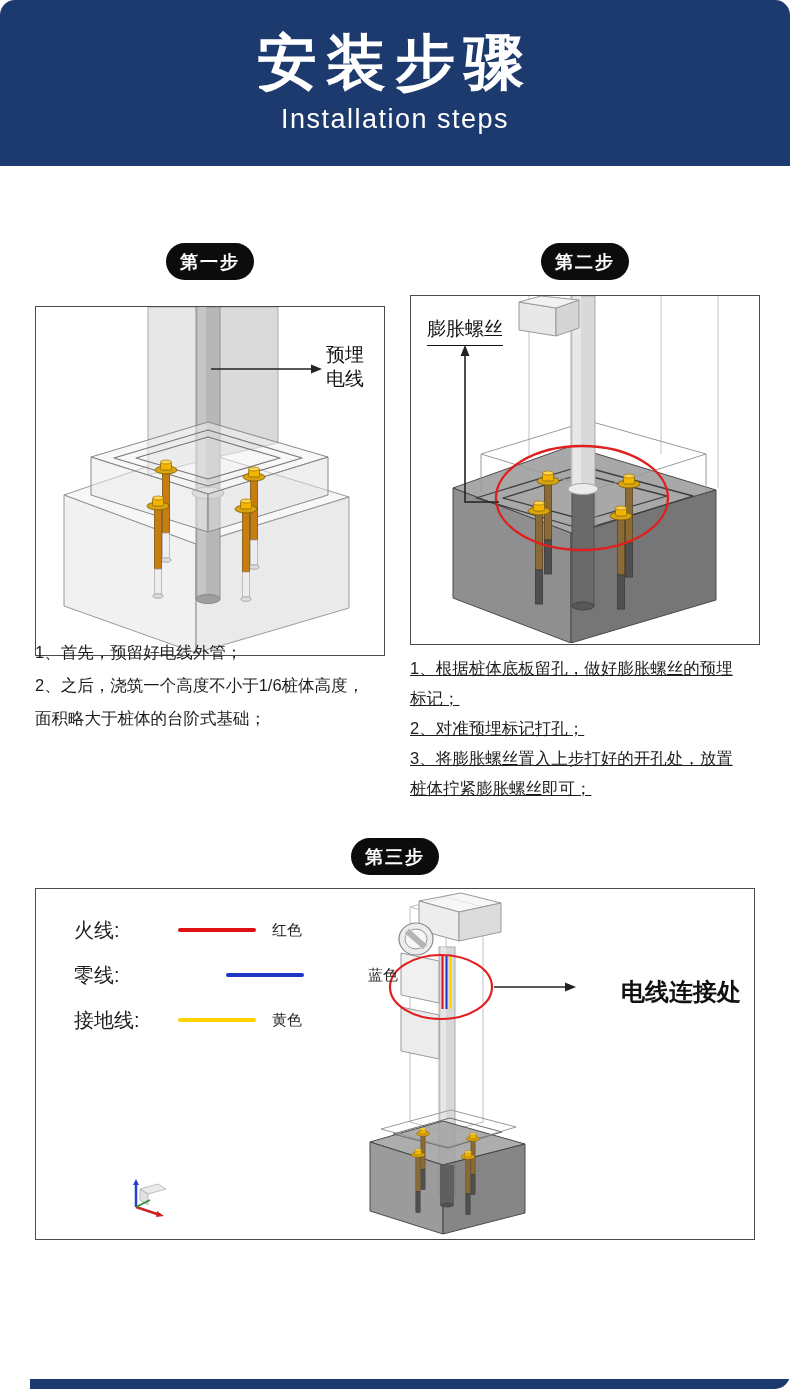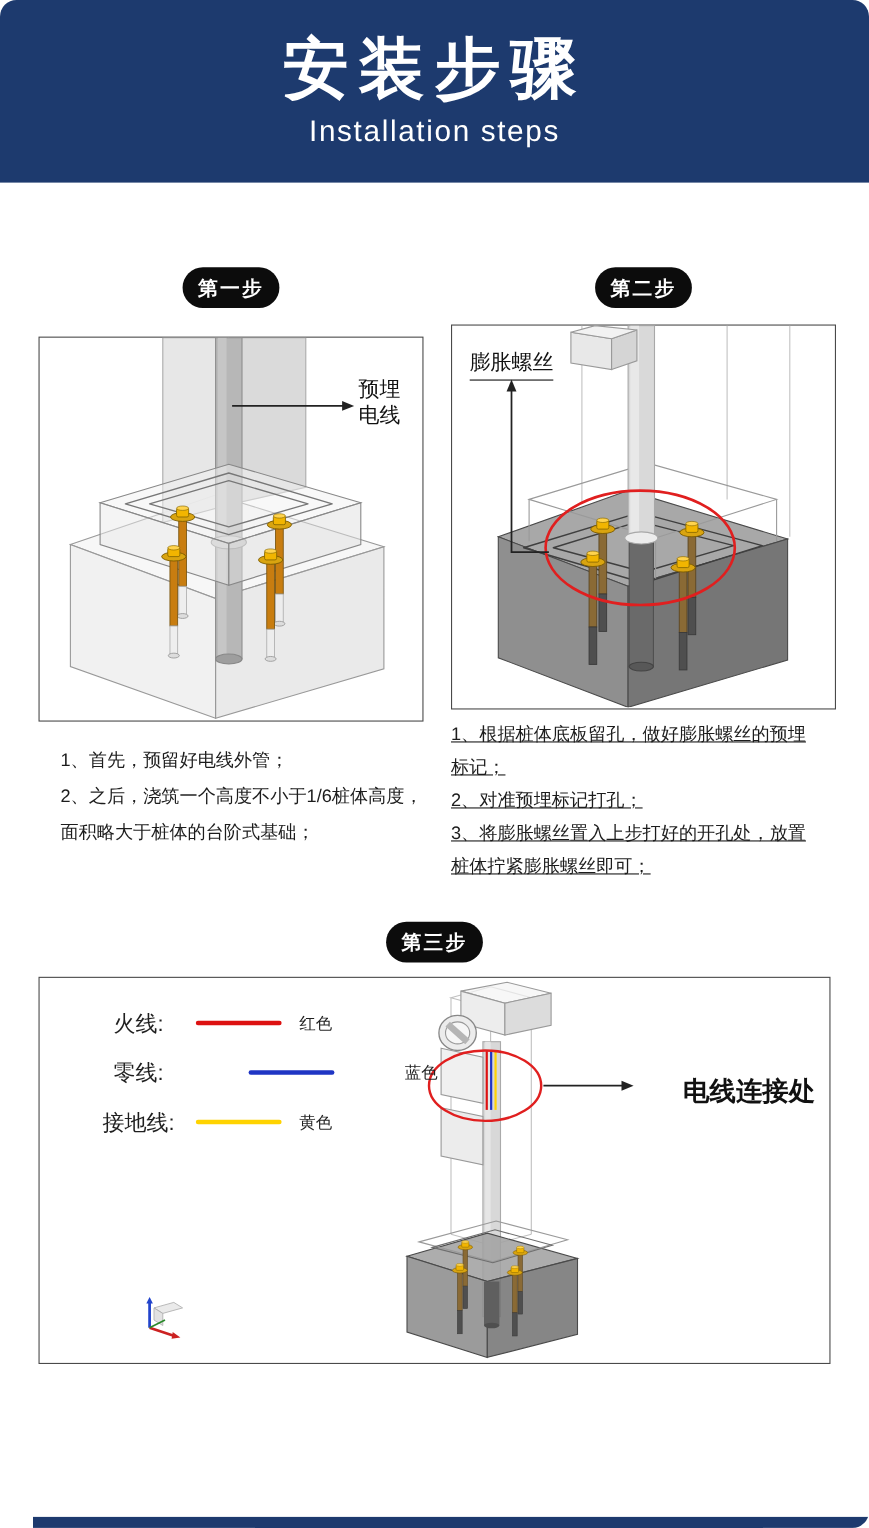--- a/index.html
+++ b/index.html
@@ -22,29 +22,29 @@
   .box1{left:35px;top:306px;width:350px;height:350px;}
   .box2{left:410px;top:295px;width:350px;height:350px;}
   .box3{left:35px;top:888px;width:720px;height:352px;}
   .figbox svg{position:absolute;left:0;top:0;}
   
   .anno{position:absolute;color:#111;}
   .anno1{left:290px;top:36px;font-size:19px;line-height:24px;}
   .anno2{left:16px;top:20px;font-size:19px;border-bottom:1.5px solid #111;padding-bottom:3px;text-align:center;}
   .anno3{left:544px;top:87px;font-size:24px;font-weight:700;margin-left:41px;}
   
-  .legend-row{position:absolute;left:38px;height:30px;display:flex;align-items:center;text-align:center;}
+  .legend-row{position:absolute;left:38px;height:30px;display:flex;align-items:center;}
   .legend-row .lname{font-size:20px;font-weight:500;width:104px;}
   .legend-row .lline{width:78px;height:4px;border-radius:2px;margin-right:16px;}
   .legend-row .lcolor{font-size:15px;font-weight:500;}
   .lrow1{top:26px;} .lrow2{top:71px;gap:48px;} .lrow3{top:116px;}
   
   .notes{position:absolute;font-size:16.5px;color:#1c1c1c;}
   .notes div{white-space:nowrap;}
-  .notes1{left:35px;top:675px;width:372px;line-height:33px;margin-left:20px;}
+  .notes1{left:35px;top:636px;width:372px;line-height:33px;}
   .notes2{left:410px;top:653px;width:372px;line-height:30px;text-decoration:underline;}
   .notes3{left:35px;top:1246px;width:724px;line-height:35px;}
   
   .footer-bar{position:absolute;left:30px;right:0;bottom:0;height:10px;background:#1d3a6e;}
 </style>
 </head>
 <body>
 
 <div class="page">
 

